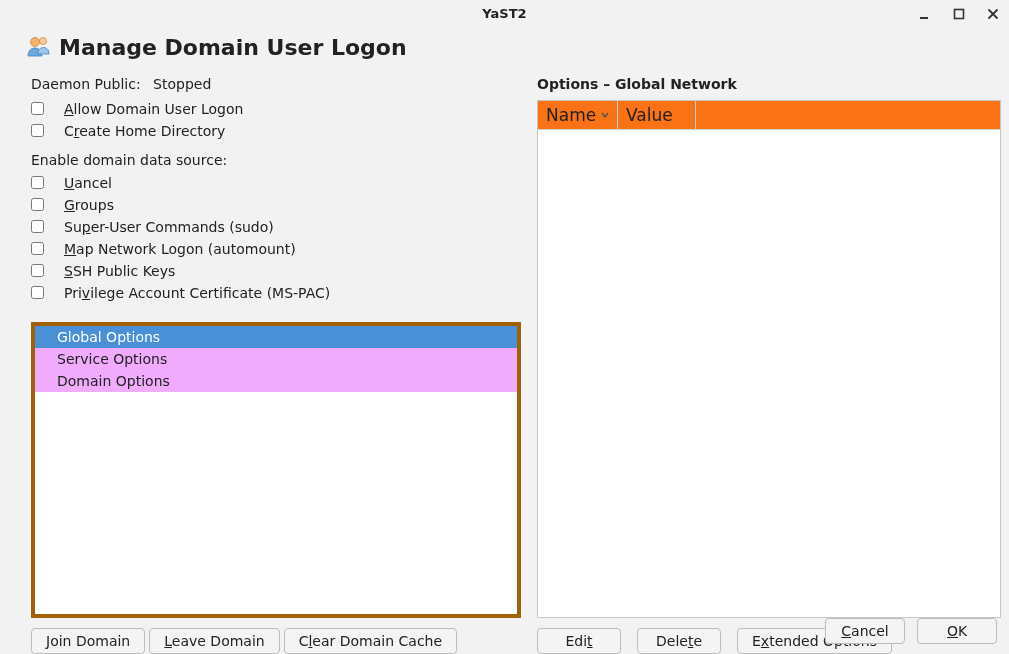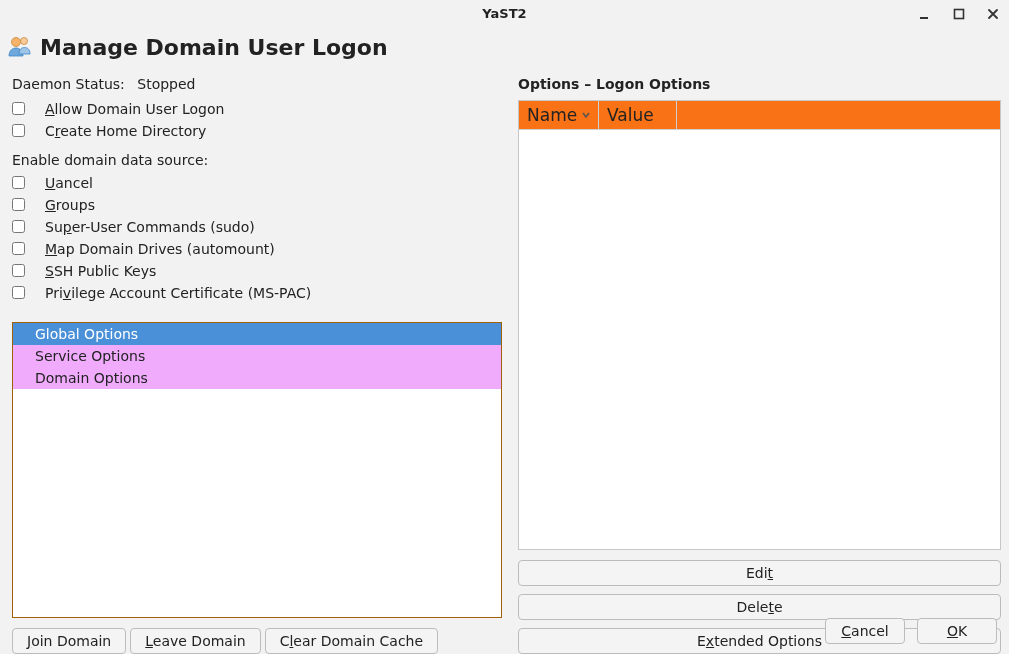--- a/index.html
+++ b/index.html
@@ -43,21 +43,21 @@
   .cb-row input[type=checkbox] {
     width:13px; height:13px; margin:0; position:relative; top:-1px;
   }
   .cb-row label { cursor:pointer; }
   .section-label { margin:10px 0 4px 0; }
   .u-accel { text-decoration:underline; text-underline-offset:1px;}
   
   .options-list {
     margin-top:18px;
     flex:1 1 auto;
-    border:1px solid #a16207;
+    border:4px solid #a16207;
     background:#ffffff;
     overflow:auto;
   }
   .options-list .item {
     padding:3px 22px;
     cursor:pointer;
     background:#f0abfc;
   }
   .options-list .item.selected {
     background:#4a90d9; color:#fff;
@@ -77,39 +77,39 @@
     padding:4px 8px; display:flex; align-items:center; gap:4px;
     cursor:pointer;
   }
   .thead .th.name { width:80px; }
   .thead .th.value { width:78px; }
   .thead .th.filler { flex:1 1 auto; border-right:none; cursor:default;}
   .tbody { flex:1 1 auto; }
   .chev { display:inline-flex; }
   
   .left-buttons { display:flex; gap:4px; margin-top:10px; }
-  .right-buttons { display:flex; gap:8px; margin-top:10px;flex-direction:column; }
+  .right-buttons { display:flex; gap:16px; margin-top:10px; }
   button {
     font:inherit; font-size:14px;
     padding:4px 14px;
     background:#f4f4f4;
     border:1px solid #bcbcbc;
     border-radius:4px;
     color:#222;
     cursor:pointer;
   }
   .right-buttons button { min-width:84px; }
   
   .footer {
     position:absolute; left:0; right:0; bottom:10px;
     display:flex; justify-content:flex-end; gap:12px;
     padding:0 12px;
   }
   .footer button { min-width:80px; }
-  .body-area { display:flex; flex-direction:column; height:calc(654px - 28px);}
+  .body-area { display:flex; flex-direction:column; height:calc(654px - 28px);padding-left:19px;}
   .content-rows { display:flex; flex:1 1 auto; padding:12px 8px 0 12px; gap:16px;}
 </style>
 </head>
 <body>
 
 <div class="titlebar">
   <span>YaST2</span>
   <div class="controls">
     <span title="Minimize">
       <svg width="12" height="12" viewBox="0 0 12 12">
@@ -139,21 +139,21 @@
         <path d="M13 20 C13 15 16 13.5 18.5 13.5 C21 13.5 24 15 24 20 Z" fill="#9fc5e8" stroke="#3d85c6" stroke-width="0.8"></path>
       </svg>
     </span>
     <h1>Manage Domain User Logon</h1>
   </div>
 
   <div class="content-rows">
 
     <div class="left-col">
       <div class="status-row">
-        <span class="label">Daemon Status:</span>
+        <span class="label">Daemon Public:</span>
         <span class="value">Stopped</span>
       </div>
 
       <div class="cb-row">
         <input type="checkbox" id="cb-allow" style="">
         <label for="cb-allow"><span></span><span class="u-accel">A</span><span>llow Domain User Logon</span></label>
       </div>
       <div class="cb-row">
         <input type="checkbox" id="cb-home" style="">
         <label for="cb-home"><span>C</span><span class="u-accel">r</span><span>eate Home Directory</span></label>
@@ -168,21 +168,21 @@
       <div class="cb-row">
         <input type="checkbox" id="cb-groups" style="">
         <label for="cb-groups"><span class="u-accel">G</span><span>roups</span></label>
       </div>
       <div class="cb-row">
         <input type="checkbox" id="cb-sudo" style="">
         <label for="cb-sudo"><span>Su</span><span class="u-accel">p</span><span>er-User Commands (sudo)</span></label>
       </div>
       <div class="cb-row">
         <input type="checkbox" id="cb-map" style="">
-        <label for="cb-map"><span class="u-accel">M</span><span>ap Domain Drives (automount)</span></label>
+        <label for="cb-map"><span class="u-accel">M</span><span>ap Network Logon (automount)</span></label>
       </div>
       <div class="cb-row">
         <input type="checkbox" id="cb-ssh" style="">
         <label for="cb-ssh"><span class="u-accel">S</span><span>SH Public Keys</span></label>
       </div>
       <div class="cb-row">
         <input type="checkbox" id="cb-pac" style="">
         <label for="cb-pac"><span>Pri</span><span class="u-accel">v</span><span>ilege Account Certificate (MS-PAC)</span></label>
       </div>
 
@@ -193,21 +193,21 @@
       </div>
 
       <div class="left-buttons">
         <button><span class="u-accel">J</span><span>oin Domain</span></button>
         <button><span class="u-accel">L</span><span>eave Domain</span></button>
         <button><span>C</span><span class="u-accel">l</span><span>ear Domain Cache</span></button>
       </div>
     </div>
 
     <div class="right-col">
-      <div class="right-heading">Options – Logon Options</div>
+      <div class="right-heading">Options – Global Network</div>
       <div class="table-wrap">
         <div class="thead">
           <div class="th name">
             <span>Name</span>
             <span class="chev">
               <svg width="10" height="10" viewBox="0 0 10 10">
                   <path d="M2 3 L5 7 L8 3" fill="none" stroke="#555" stroke-width="1.5"></path>
                 </svg>
             </span>
           </div>

